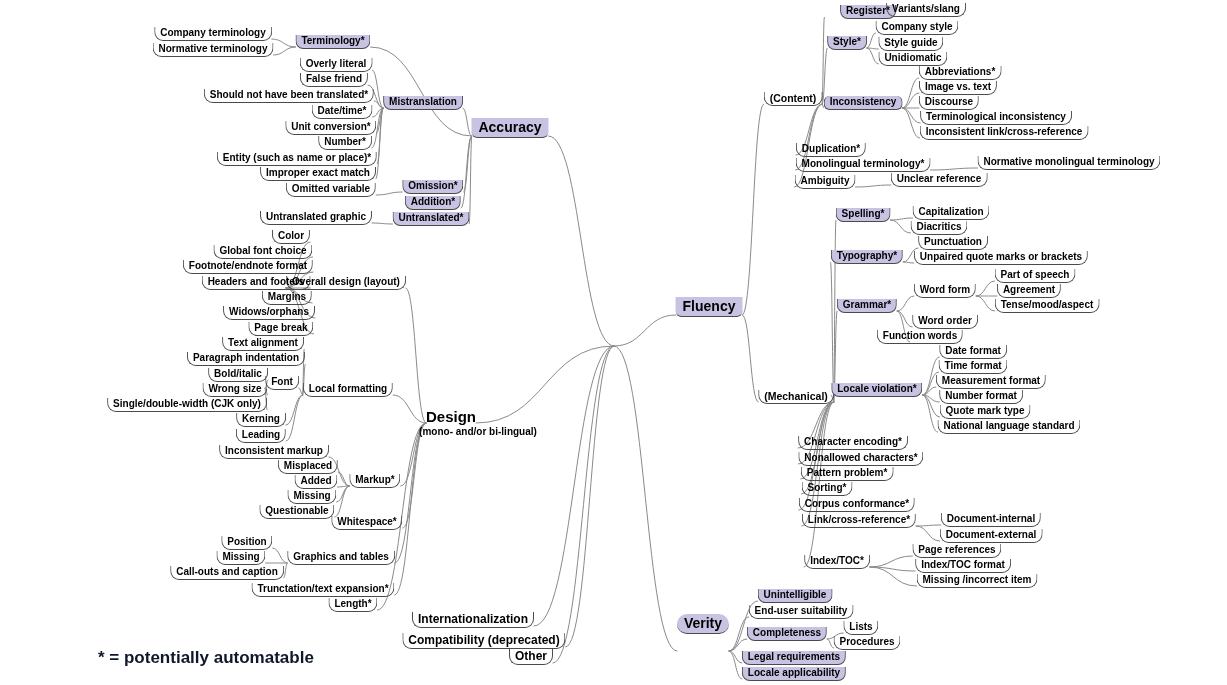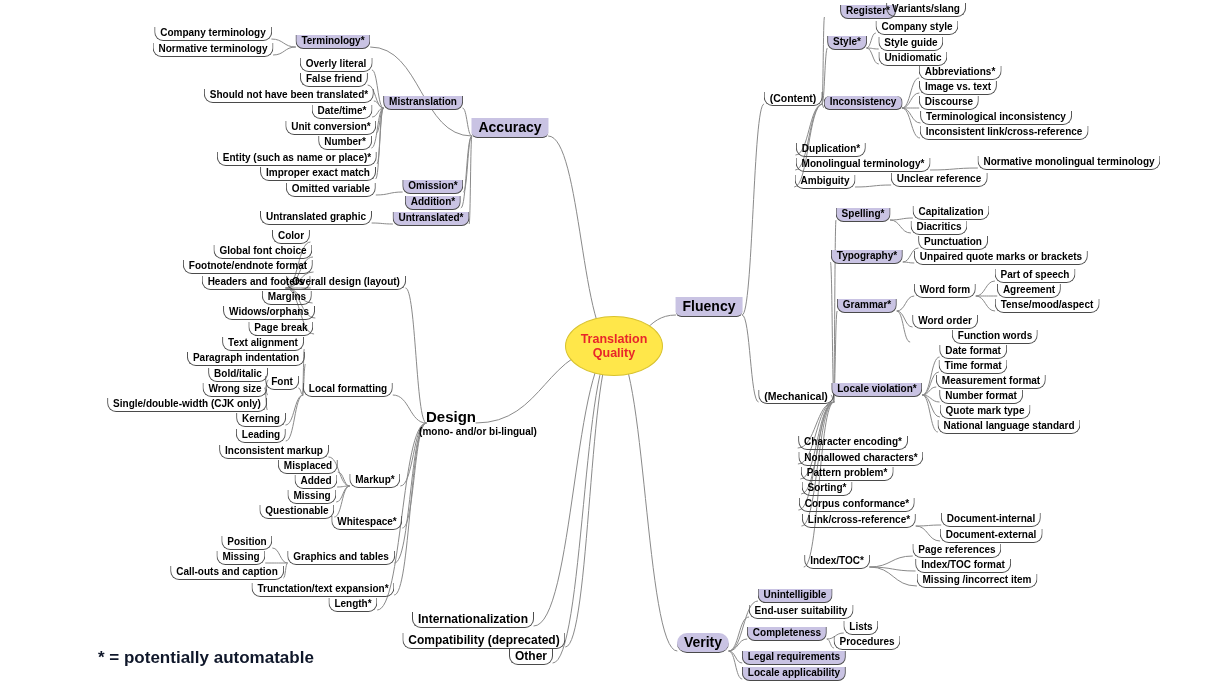--- a/index.html
+++ b/index.html
@@ -198,22 +198,20 @@
       <path d="M 869.859375 567 C 893.19921875 567, 893.19921875 586, 916.5390625 586"></path>
       <path d="M 729.0703125 651 C 743.33984375 651, 743.33984375 601, 757.609375 601"></path>
       <path d="M 729.0703125 651 C 738.8359375 651, 738.8359375 617, 748.6015625 617"></path>
       <path d="M 729.0703125 651 C 737.9453125 651, 737.9453125 639, 746.8203125 639"></path>
       <path d="M 729.0703125 651 C 735.46875 651, 735.46875 663, 741.8671875 663"></path>
       <path d="M 729.0703125 651 C 735.46875 651, 735.46875 679, 741.8671875 679"></path>
       <path d="M 827.1796875 639 C 835.25390625 639, 835.25390625 633, 843.328125 633"></path>
       <path d="M 827.1796875 639 C 830.33203125 639, 830.33203125 648, 833.484375 648"></path>
     </svg>
   <div id="nodes-layer">
-      <div class="node node-center" style="left: 614px; top: 346px;">Translation
-Quality</div>
       <div class="node node-branch" style="left: 510px; top: 128px;">Accuracy</div>
       <div class="node node-highlight" style="left: 333px; top: 42px;">Terminology*</div>
       <div class="node node-plain" style="left: 213px; top: 34px;">Company terminology</div>
       <div class="node node-plain" style="left: 213px; top: 50px;">Normative terminology</div>
       <div class="node node-highlight" style="left: 423px; top: 103px;">Mistranslation</div>
       <div class="node node-plain" style="left: 336px; top: 65px;">Overly literal</div>
       <div class="node node-plain" style="left: 334px; top: 80px;">False friend</div>
       <div class="node node-plain" style="left: 289px; top: 96px;">Should not have been translated*</div>
       <div class="node node-plain" style="left: 342px; top: 112px;">Date/time*</div>
       <div class="node node-plain" style="left: 331px; top: 128px;">Unit conversion*</div>
@@ -285,41 +283,41 @@
       <div class="node node-plain" style="left: 939px; top: 228px;">Diacritics</div>
       <div class="node node-highlight" style="left: 867px; top: 257px;">Typography*</div>
       <div class="node node-plain" style="left: 953px; top: 243px;">Punctuation</div>
       <div class="node node-plain" style="left: 1001px; top: 258px;">Unpaired quote marks or brackets</div>
       <div class="node node-highlight" style="left: 867px; top: 306px;">Grammar*</div>
       <div class="node node-plain" style="left: 945px; top: 291px;">Word form</div>
       <div class="node node-plain" style="left: 1035px; top: 276px;">Part of speech</div>
       <div class="node node-plain" style="left: 1029px; top: 291px;">Agreement</div>
       <div class="node node-plain" style="left: 1047px; top: 306px;">Tense/mood/aspect</div>
       <div class="node node-plain" style="left: 945px; top: 322px;">Word order</div>
-      <div class="node node-plain" style="left: 995px; top: 337px;">Function words</div>
+      <div class="node node-plain" style="left: 920px; top: 337px;">Function words</div>
       <div class="node node-highlight" style="left: 877px; top: 390px;">Locale violation*</div>
       <div class="node node-plain" style="left: 973px; top: 352px;">Date format</div>
       <div class="node node-plain" style="left: 973px; top: 367px;">Time format</div>
       <div class="node node-plain" style="left: 991px; top: 382px;">Measurement format</div>
       <div class="node node-plain" style="left: 981px; top: 397px;">Number format</div>
       <div class="node node-plain" style="left: 985px; top: 412px;">Quote mark type</div>
       <div class="node node-plain" style="left: 1009px; top: 427px;">National language standard</div>
       <div class="node node-plain" style="left: 853px; top: 443px;">Character encoding*</div>
       <div class="node node-plain" style="left: 861px; top: 459px;">Nonallowed characters*</div>
       <div class="node node-plain" style="left: 847px; top: 474px;">Pattern problem*</div>
       <div class="node node-plain" style="left: 827px; top: 489px;">Sorting*</div>
       <div class="node node-plain" style="left: 857px; top: 505px;">Corpus conformance*</div>
       <div class="node node-plain" style="left: 859px; top: 521px;">Link/cross-reference*</div>
       <div class="node node-plain" style="left: 991px; top: 520px;">Document-internal</div>
       <div class="node node-plain" style="left: 991px; top: 536px;">Document-external</div>
       <div class="node node-plain" style="left: 837px; top: 562px;">Index/TOC*</div>
       <div class="node node-plain" style="left: 957px; top: 551px;">Page references</div>
       <div class="node node-plain" style="left: 963px; top: 566px;">Index/TOC format</div>
       <div class="node node-plain" style="left: 977px; top: 581px;">Missing /incorrect item</div>
-      <div class="node node-branch" style="left: 703px; top: 643px; border-radius: 10px;">Verity</div>
+      <div class="node node-branch" style="left: 703px; top: 624px; border-radius: 10px;">Verity</div>
       <div class="node node-highlight" style="left: 795px; top: 596px;">Unintelligible</div>
       <div class="node node-plain" style="left: 801px; top: 612px;">End-user suitability</div>
       <div class="node node-highlight" style="left: 787px; top: 634px;">Completeness</div>
       <div class="node node-plain" style="left: 861px; top: 628px;">Lists</div>
       <div class="node node-plain" style="left: 867px; top: 643px;">Procedures</div>
       <div class="node node-highlight" style="left: 794px; top: 658px;">Legal requirements</div>
       <div class="node node-highlight" style="left: 794px; top: 674px;">Locale applicability</div>
     </div>
   <div class="legend">* = potentially automatable</div>
 </div>

